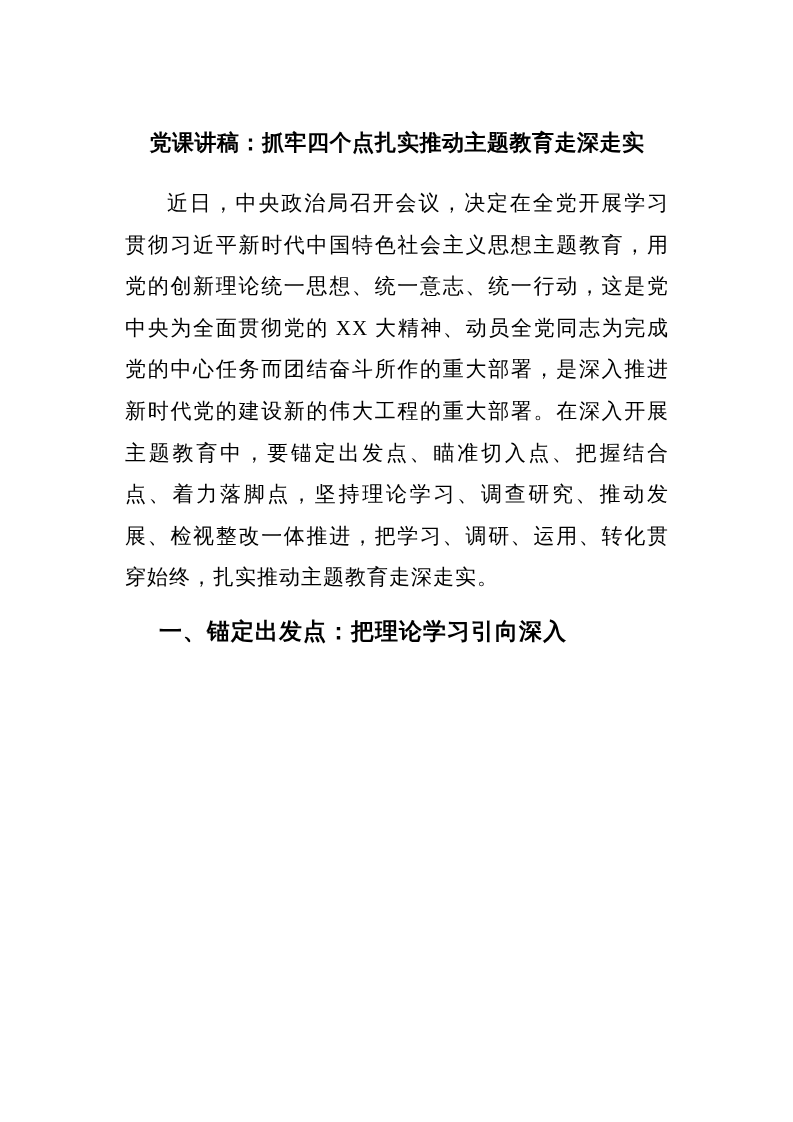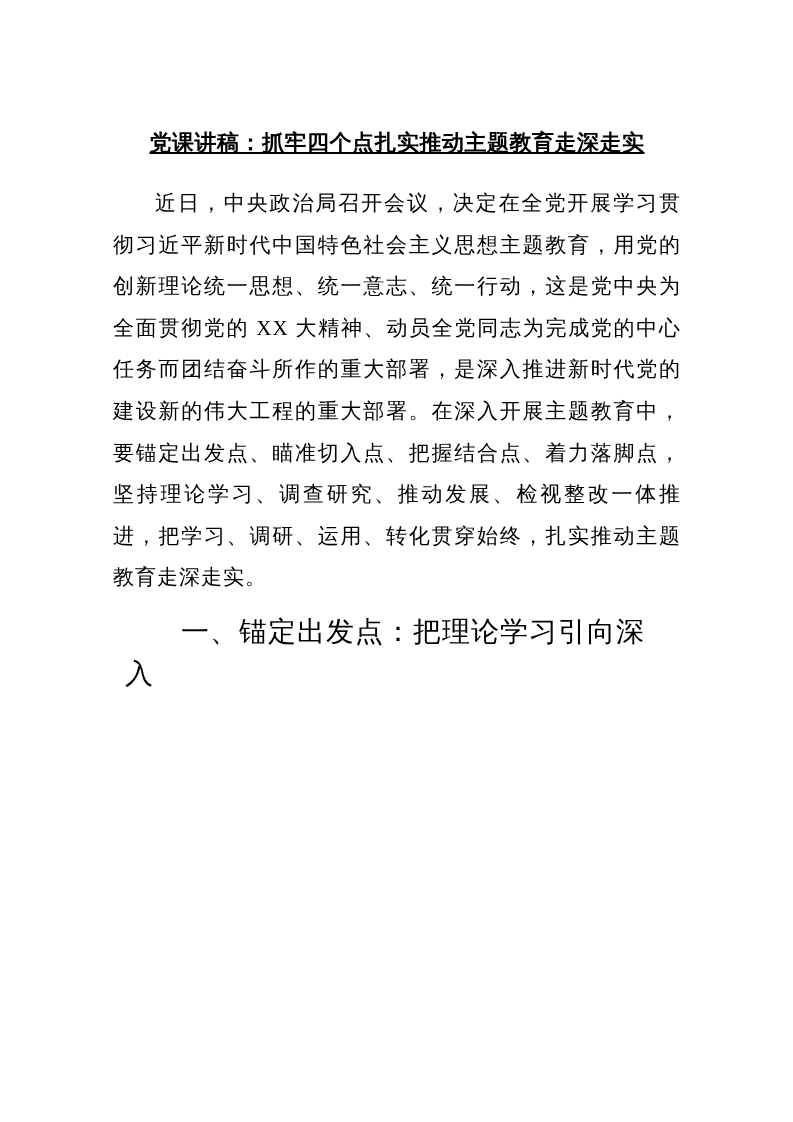--- a/index.html
+++ b/index.html
@@ -22,37 +22,36 @@
     left: 113px;
     width: 568px;
   }
   .doc-title {
     margin: 0 0 19px 0;
     font-size: 22px;
     line-height: 42px;
     font-weight: bold;
     text-align: center;
     letter-spacing: 0.5px;
-    text-decoration: underline;
   }
   .body-para {
-    margin: 0;
+    margin: 12px;
     font-size: 21px;
     line-height: 41.6px;
     text-align: justify;
     text-justify: inter-character;
     text-indent: 2em;
     letter-spacing: 1px;
     word-break: break-all;
   }
   .section-heading {
-    margin: 12px;
-    font-size: 28px;
+    margin: 0;
+    font-size: 23px;
     line-height: 41.6px;
-    font-weight: normal;
+    font-weight: bold;
     text-indent: 2em;
     letter-spacing: 1px;
   }
 </style>
 </head>
 <body>
 
 <div class="page">
   <div class="content">
     <h1 class="doc-title">党课讲稿：抓牢四个点扎实推动主题教育走深走实</h1>

